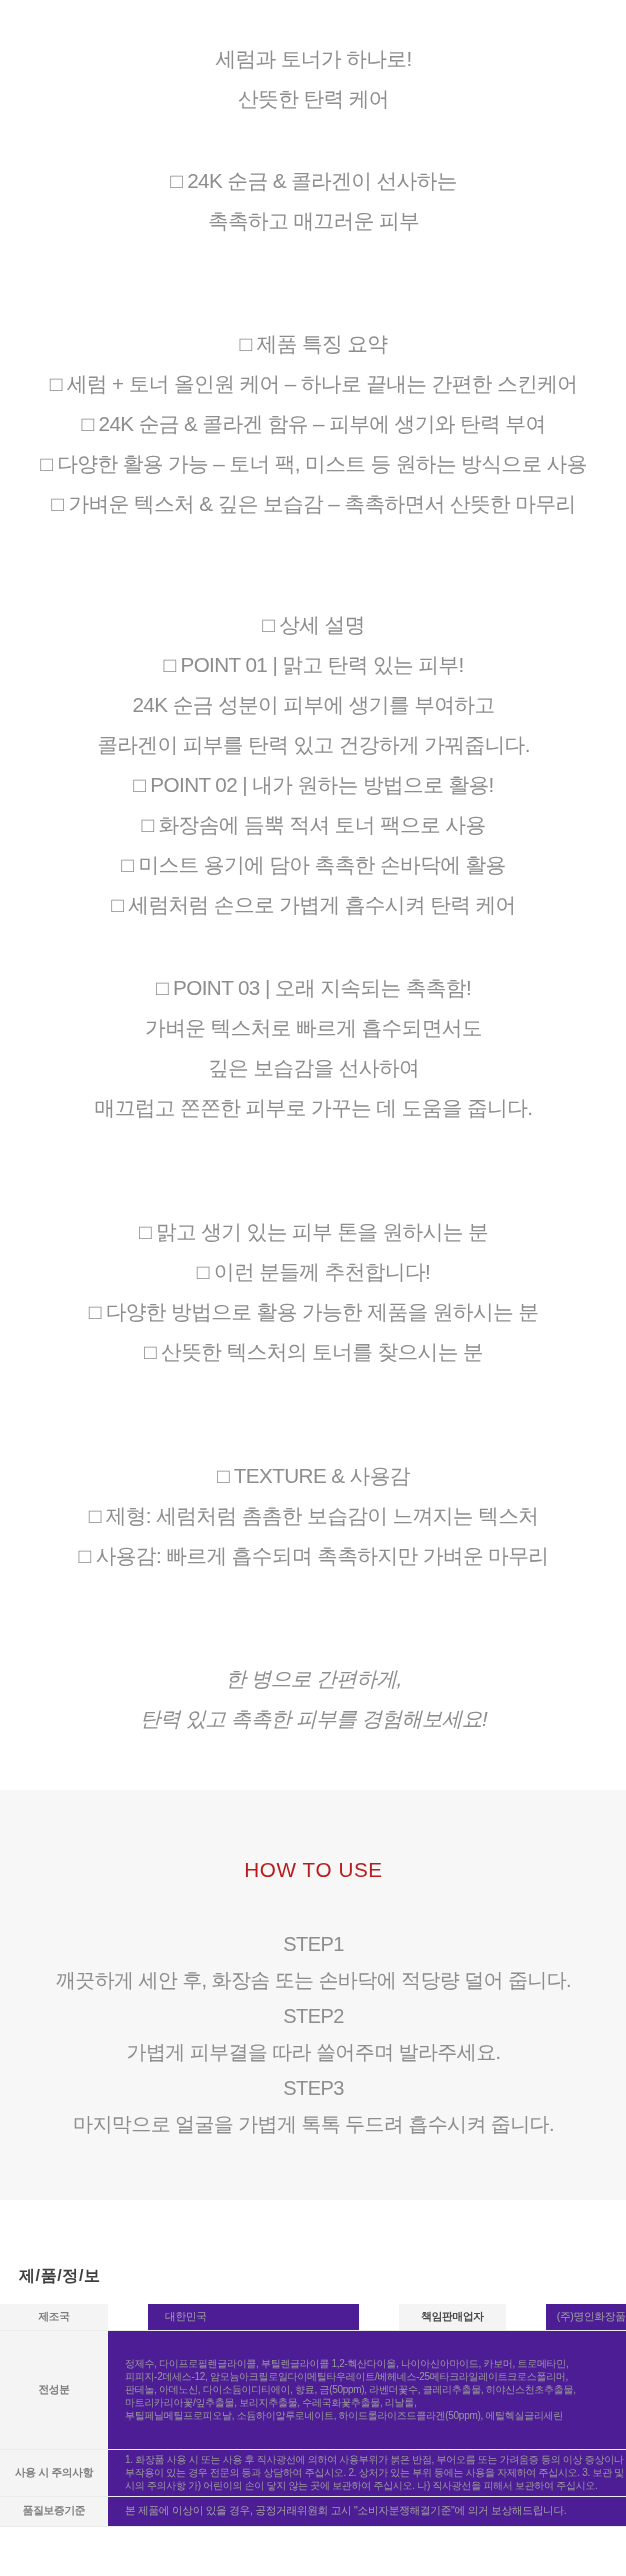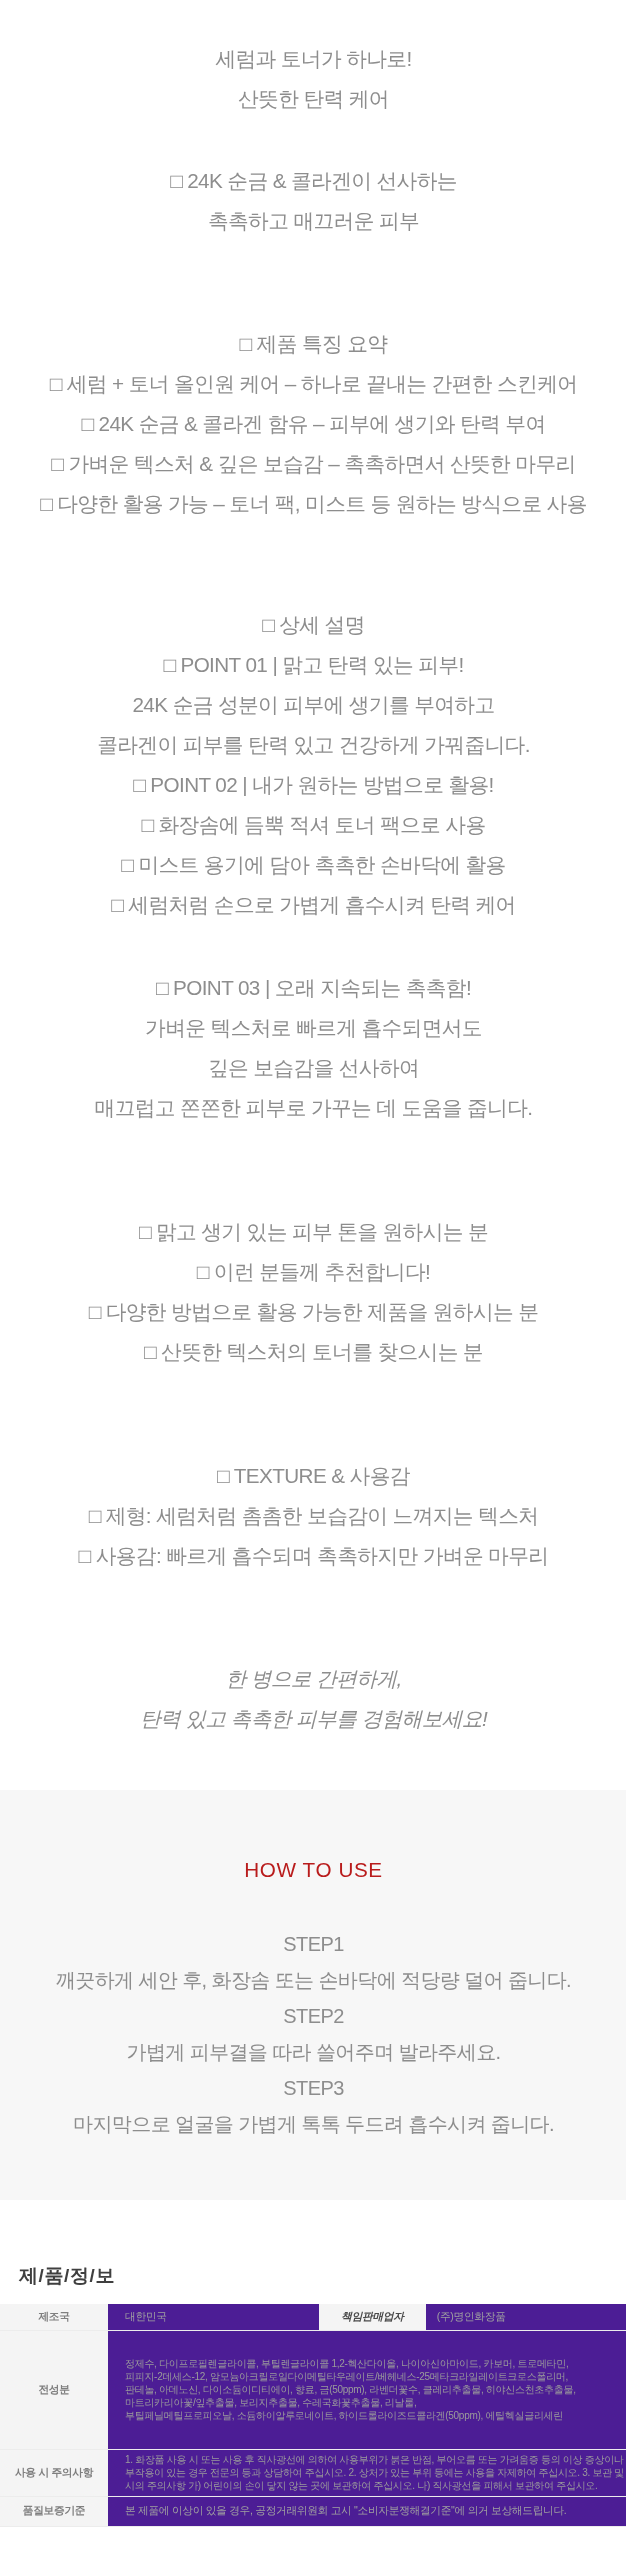--- a/index.html
+++ b/index.html
@@ -34,37 +34,37 @@
     display:block;text-align:center;white-space:nowrap;
     font-size:20.7px;line-height:40px;color:#b91c1c;letter-spacing:0.6px;font-weight:300;
   }
   .howto .steps{margin-top:36px;}
   .howto .step-ln{
     display:block;text-align:center;white-space:nowrap;
     font-size:20px;line-height:36px;color:#8d8d8d;letter-spacing:-0.6px;font-weight:300;
   }
   
   .pinfo-heading{
-    margin:65px 0 16px 19px;font-size:19px;line-height:22.6px;
+    margin:65px 0 16px 19px;font-size:16px;line-height:22.6px;
     font-weight:bold;color:#3f3f3f;letter-spacing:0.6px;
   }
   .ptable{margin-top:13.8px;width:627px;border-bottom:0.6px solid #ececec;}
   .prow{display:grid;}
   .prow + .prow{border-top:0.6px solid #ececec;}
-  .prow.r1{grid-template-columns:108px 211px 107px 1fr;height:26px;}
+  .prow.r1{grid-template-columns:108px 211px 107px 1fr;height:26px;gap:40px;}
   .prow.r2{grid-template-columns:108px 1fr;height:118px;}
   .prow.r3{grid-template-columns:108px 1fr;height:46px;}
   .prow.r4{grid-template-columns:108px 1fr;height:29.5px;}
   .pcell{display:flex;align-items:center;overflow:hidden;}
   .pcell.label{
     background:#f4f4f4;justify-content:center;
     font-size:10.7px;font-weight:600;color:#7f7f7f;letter-spacing:-0.3px;
     text-align:center;
   }
-  .pcell.label.seller-label{color:#4b4b4b;font-weight:700;font-style:italic;}
+  .pcell.label.seller-label{color:#4b4b4b;font-weight:700;}
   .pcell.value{
     background:#4c1d95;padding-left:17px;
     font-size:10.7px;color:#a0a0a0;letter-spacing:-0.3px;white-space:nowrap;text-align:center;
   }
   .pcell.value.seller-value{padding-left:10.7px;}
   .pcell.multiline{flex-direction:column;justify-content:center;align-items:flex-start;}
   .pcell.multiline .sub-ln{
     font-size:10px;line-height:13px;color:#9b9b9b;white-space:nowrap;letter-spacing:-0.3px;
   }
 </style>
@@ -80,22 +80,22 @@
 
   <div class="tgroup mt-b">
     <span class="ln">□ 24K 순금 &amp; 콜라겐이 선사하는</span>
     <span class="ln">촉촉하고 매끄러운 피부</span>
   </div>
 
   <div class="tgroup mt-c">
     <span class="ln">□ 제품 특징 요약</span>
     <span class="ln">□ 세럼 + 토너 올인원 케어 – 하나로 끝내는 간편한 스킨케어</span>
     <span class="ln">□ 24K 순금 &amp; 콜라겐 함유 – 피부에 생기와 탄력 부여</span>
+    <span class="ln">□ 다양한 활용 가능 – 토너 팩, 미스트 등 원하는 방식으로 사용</span>
     <span class="ln">□ 가벼운 텍스처 &amp; 깊은 보습감 – 촉촉하면서 산뜻한 마무리</span>
-    <span class="ln">□ 다양한 활용 가능 – 토너 팩, 미스트 등 원하는 방식으로 사용</span>
   </div>
 
   <div class="tgroup mt-d">
     <span class="ln">□ 상세 설명</span>
     <span class="ln">□ POINT 01 | 맑고 탄력 있는 피부!</span>
     <span class="ln">24K 순금 성분이 피부에 생기를 부여하고</span>
     <span class="ln">콜라겐이 피부를 탄력 있고 건강하게 가꿔줍니다.</span>
   </div>
 
   <div class="tgroup mt-e">

